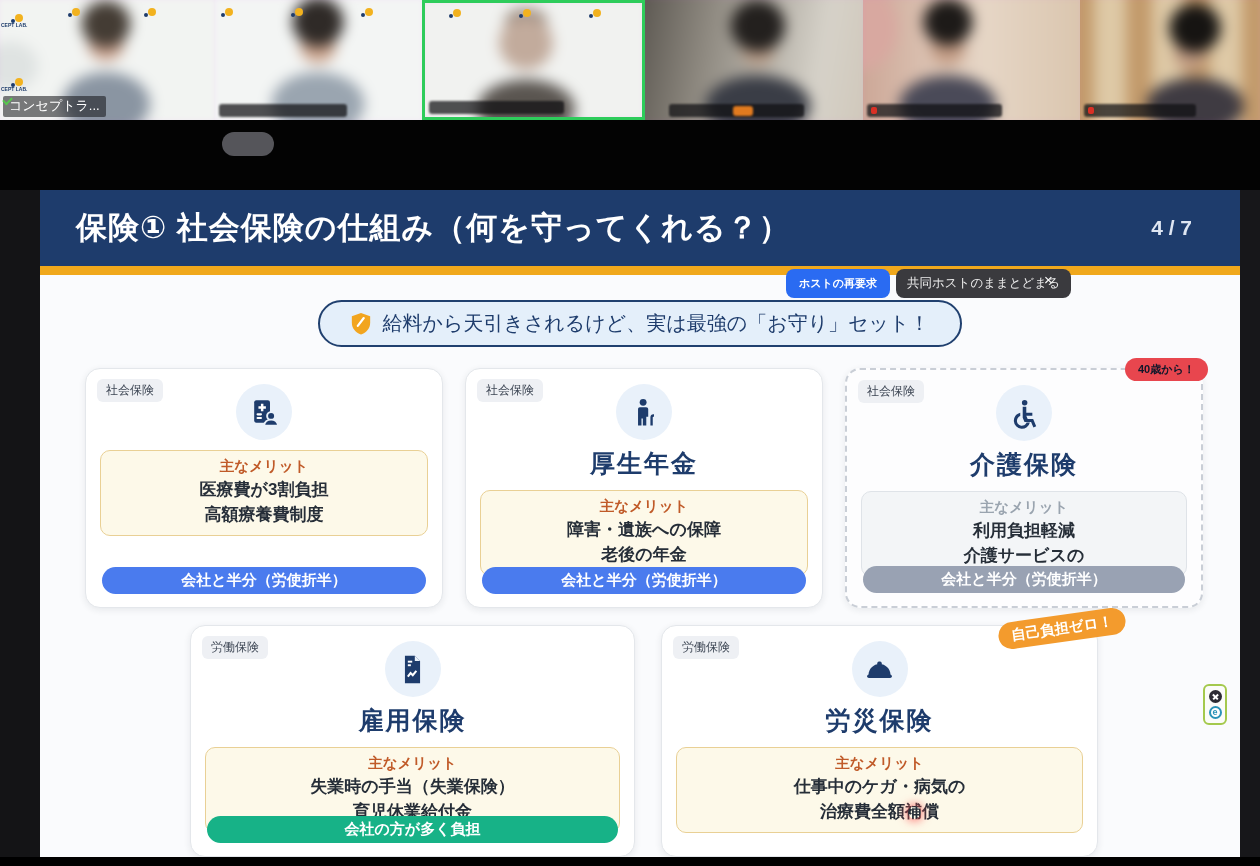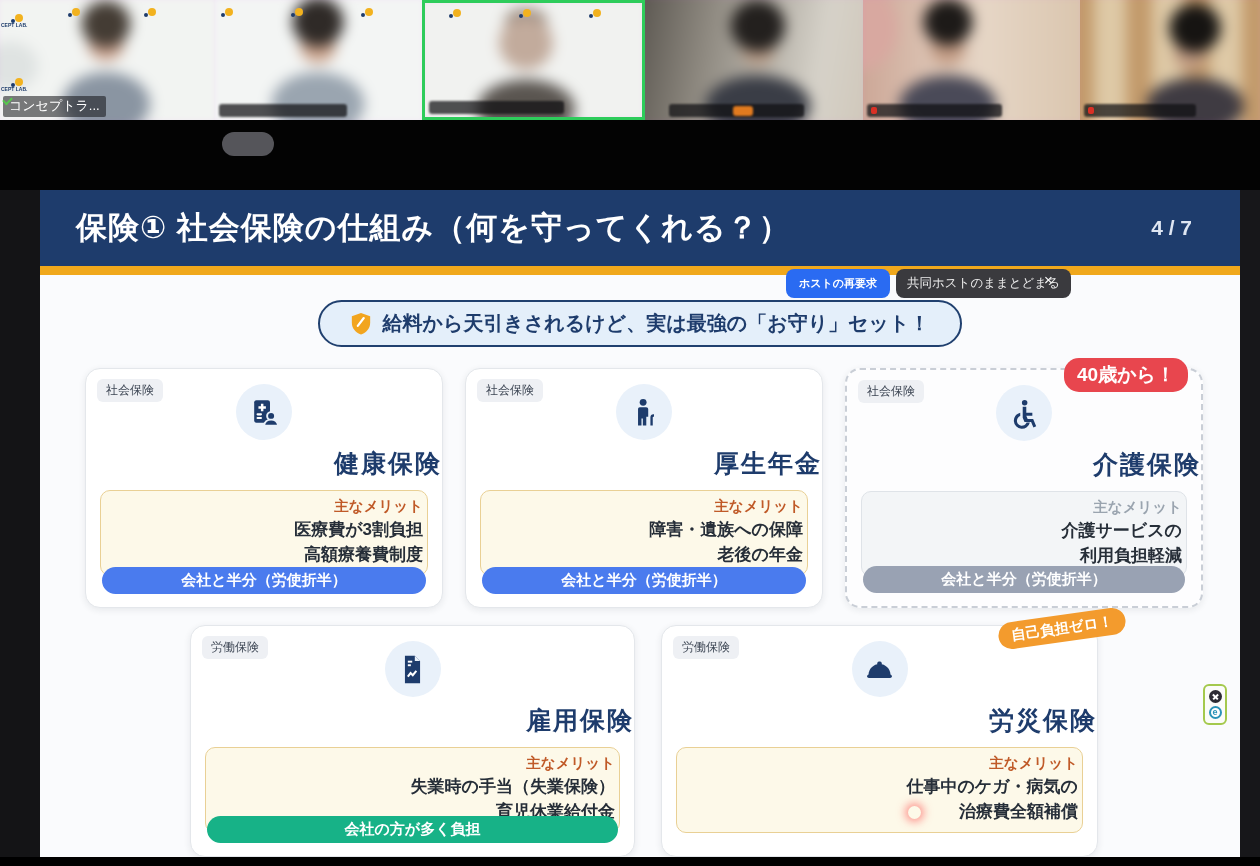--- a/index.html
+++ b/index.html
@@ -69,43 +69,43 @@
   .bottom-bar{position:absolute;left:0;top:857px;width:1260px;height:9px;background:#000;}
 
   
   .slide{position:absolute;left:40px;top:190px;width:1200px;height:667px;background:#fafbfd;overflow:hidden;}
   .slide-header{height:76px;background:#1e3c6c;border-bottom:9px solid #f0a81c;
                 display:flex;align-items:center;justify-content:space-between;padding:0 48px 0 36px;box-sizing:content-box;}
   .slide-title{color:#fff;font-size:31px;font-weight:bold;letter-spacing:1px;text-align:center;}
   .slide-page{color:#dfe6f2;font-size:21px;font-weight:bold;}
   .callout-row{display:flex;justify-content:center;margin-top:25px;}
   .callout{display:inline-flex;align-items:center;gap:10px;background:#e4effa;border:2px solid #20406f;
-           border-radius:999px;padding:8px 30px;color:#1e3c6c;font-weight:bold;font-size:20px;}
+           border-radius:999px;padding:8px 30px;color:#1e3c6c;font-weight:normal;font-size:20px;}
 
   .card{position:absolute;background:#fff;border:1px solid #e4e7eb;border-radius:15px;
-        box-shadow:0 2px 7px rgba(30,40,60,.09);text-align:right;box-sizing:border-box;}
+        box-shadow:0 2px 7px rgba(30,40,60,.09);text-align:center;box-sizing:border-box;}
   .card--dashed{border:2px dashed #c9ced6;background:#fdfdfe;}
   .tag{position:absolute;top:10px;left:11px;background:#eef0f4;color:#3d4654;font-size:12px;
        padding:3px 9px;border-radius:6px;}
   .icon-circle{width:56px;height:56px;border-radius:50%;background:#e9f1fa;margin:15px auto 0;
                display:flex;align-items:center;justify-content:center;}
   .card-title{margin-top:7px;font-size:25px;font-weight:bold;color:#1e3c6c;letter-spacing:2px;}
   .merit{margin:10px 14px 0;background:#fdf9e9;border:1.5px solid #e9d095;border-radius:10px;padding:6px 4px 9px;}
   .merit-label{font-size:14.5px;font-weight:bold;color:#c05a28;}
   .merit-line{font-size:17px;font-weight:bold;color:#262e38;margin-top:3px;line-height:1.3;}
   .merit--muted{background:#f3f5f7;border-color:#dfe3e8;}
   .merit--muted .merit-label{color:#9aa4af;}
   .pill{position:absolute;left:16px;right:16px;bottom:13px;height:27px;border-radius:14px;color:#fff;
         font-weight:bold;font-size:15px;display:flex;align-items:center;justify-content:center;}
   .pill--blue{background:#4a7bee;}
   .pill--gray{background:#99a2b3;}
   .pill--green{background:#17b287;}
   .pill--gold{background:#f2ab00;}
-  .badge-red{position:absolute;left:1024px;top:168px;background:#e8464e;color:#ffffff;font-weight:bold;
-             font-size:19px;padding:4px 13px;border-radius:15px;z-index:4;}
+  .badge-red{position:absolute;left:1085px;top:168px;background:#e8464e;color:#0f172a;font-weight:bold;
+             font-size:11px;padding:4px 13px;border-radius:15px;z-index:4;}
   .badge-orange{position:absolute;left:958px;top:425px;background:#f39b2d;color:#fff;font-weight:bold;
                 font-size:14.5px;padding:4px 13px;border-radius:15px;transform:rotate(-8deg);z-index:4;}
   .laser{position:absolute;left:868px;top:616px;width:13px;height:13px;border-radius:50%;
          background:radial-gradient(circle,#ffe by 0,#fff 0 2px,#e23333 3px 6px,rgba(226,51,51,.2) 7px);
          box-shadow:0 0 9px 3px rgba(255,70,70,.55);z-index:5;}
 
   
   .ext{position:absolute;left:1203px;top:684px;width:20px;height:37px;border:2px solid #a4c94d;
        border-radius:6px;background:#fbfcf9;display:flex;flex-direction:column;align-items:center;
        justify-content:center;gap:3px;z-index:12;}
@@ -199,21 +199,20 @@
     <div class="icon-circle">
       <svg width="33" height="33" viewBox="0 0 24 24">
         <rect x="4.5" y="3" width="11.5" height="16.5" rx="1.6" fill="#1e3c6c"></rect>
         <path d="M9.4 5.6h1.8v1.8H13v1.8h-1.8V11H9.4V9.2H7.6V7.4h1.8z" fill="#fff"></path>
         <rect x="6.2" y="12.6" width="4" height="1.5" rx=".75" fill="#fff"></rect>
         <rect x="6.2" y="15.3" width="4" height="1.5" rx=".75" fill="#fff"></rect>
         <circle cx="16.8" cy="14.6" r="2.9" fill="#1e3c6c" stroke="#e9f1fa" stroke-width="1.4"></circle>
         <path d="M11.6 21.6c.5-2.9 2.6-4.4 5.2-4.4s4.7 1.5 5.2 4.4z" fill="#1e3c6c" stroke="#e9f1fa" stroke-width="1.4"></path>
       </svg>
     </div>
-    <div class="card-title">健康保険</div>
     <div class="merit">
       <div class="merit-label">主なメリット</div>
       <div class="merit-line">医療費が3割負担</div>
       <div class="merit-line">高額療養費制度</div>
     </div>
     <div class="pill pill--blue">会社と半分（労使折半）</div>
   </div>
 
   <div class="card" style="left:425px;top:178px;width:358px;height:240px">
     <div class="tag">社会保険</div>
@@ -238,22 +237,22 @@
     <div class="icon-circle">
       <svg width="33" height="33" viewBox="0 0 24 24">
         <circle cx="12.1" cy="4.1" r="2" fill="#1e3c6c"></circle>
         <path d="M10.7 7h2.6v4.4h4.4v2.2h-4.4v.1l1 2.3h4l2.2 5.3-2 .8-1.7-4H12l-1.3-3z" fill="#1e3c6c"></path>
         <path d="M8.9 11.4v2.5a3.6 3.6 0 1 0 4.6 4.6h2.4a5.9 5.9 0 1 1-7-7.1z" fill="#1e3c6c"></path>
       </svg>
     </div>
     <div class="card-title">介護保険</div>
     <div class="merit merit--muted">
       <div class="merit-label">主なメリット</div>
+      <div class="merit-line">利用負担軽減</div>
       <div class="merit-line">介護サービスの</div>
-      <div class="merit-line">利用負担軽減</div>
     </div>
     <div class="pill pill--gray">会社と半分（労使折半）</div>
   </div>
 
   <div class="badge-red">40歳から！</div>
 
   <div class="card" style="left:150px;top:435px;width:445px;height:232px">
     <div class="tag">労働保険</div>
     <div class="icon-circle">
       <svg width="33" height="33" viewBox="0 0 24 24">

